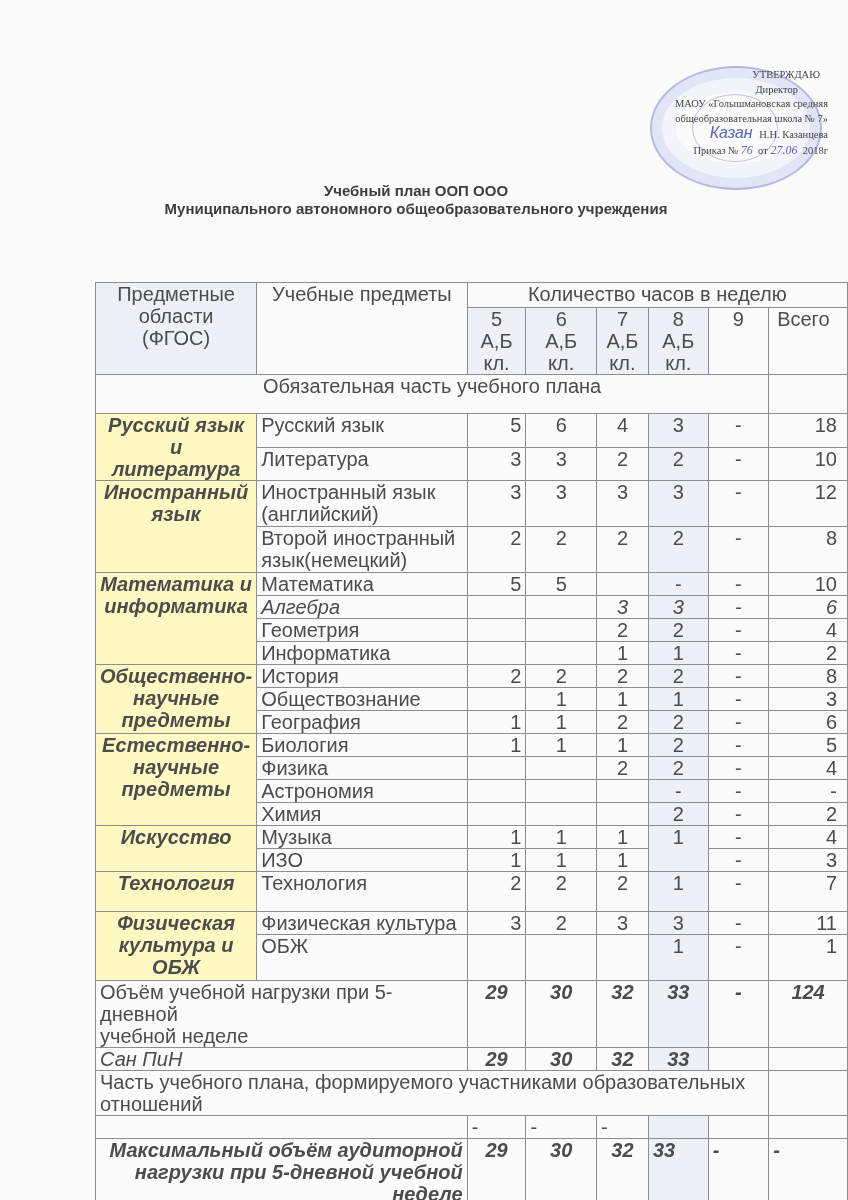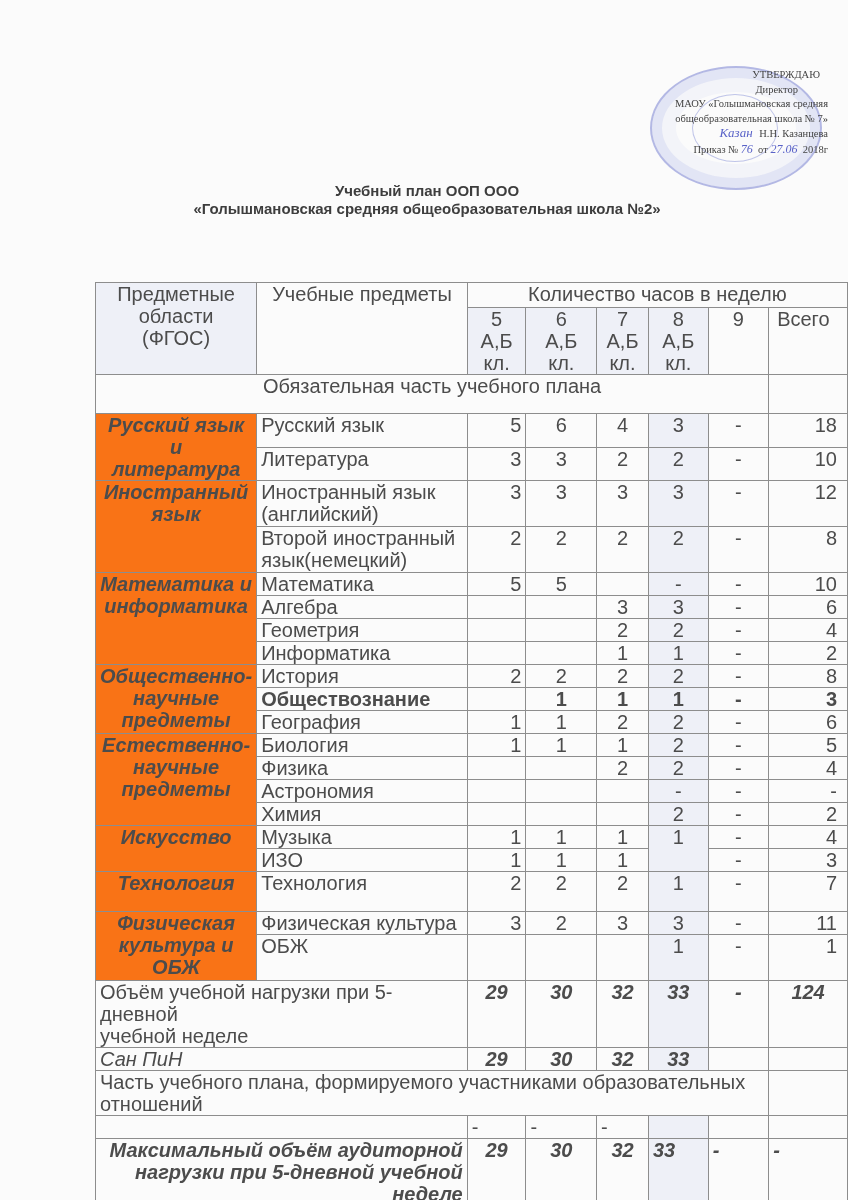--- a/index.html
+++ b/index.html
@@ -26,44 +26,44 @@
   .approve {
     position: absolute; right: 10px; top: 0; width: 210px;
     font-family: "Liberation Serif", serif; font-size: 10.5px; line-height: 14.5px;
     color: #444; text-align: right;
   }
   .approve div { white-space: nowrap; }
   .approve .c1 { padding-right: 8px; }
   .approve .c2 { padding-right: 30px; }
   .sign {
     display: inline-block; font-style: italic; color: rgba(60,70,190,0.85);
-    font-family: Liberation Serif, serif; font-size: 13px; margin-right: 4px;
+    font-family: Liberation Sans, sans-serif; font-size: 16px; margin-right: 4px;
   }
   .hand { font-style: italic; color: rgba(60,70,190,0.85); font-size: 12px; }
   
   .title {
-    position: absolute; left: 147px; top: 182px; width: 560px;
+    position: absolute; left: 136px; top: 182px; width: 560px;
     text-align: center; font-weight: bold; font-size: 15px; line-height: 17.5px;
     color: #3d3d3d;
   }
   
   table.plan {
     position: absolute; left: 95px; top: 282px;
     border-collapse: collapse; table-layout: fixed;
     font-size: 20px; color: #4c4c4c; padding-left: 48px;
   }
   table.plan td {
     border: 1px solid #8d8d8d; padding: 0 4px; vertical-align: top;
     line-height: 22px; overflow: hidden;
   }
   .shade { background: #eef0f7; }
   .c { text-align: center; }
   .r { text-align: right; }
   .area {
-    font-weight: bold; font-style: italic; text-align: center; background: #f97316;
+    font-weight: bold; font-style: italic; text-align: center; background: #fef9c3;
     line-height: 23px;
   }
   .b { font-weight: bold; font-style: italic; }
   .it { font-style: italic; }
   .hdr { text-align: center; line-height: 22px; }
 </style>
 </head>
 <body>
 
 <div class="stamp">
@@ -84,21 +84,21 @@
       <span class="hand">76</span>
       &nbsp;<span>от</span>
       <span class="hand">27.06</span>
       &nbsp;<span>2018г</span>
     </div>
   </div>
 </div>
 
 <div class="title">
   <div>Учебный план ООП ООО</div>
-  <div>«Голышмановская средняя общеобразовательная школа №2»</div>
+  <div>Муниципального автономного общеобразовательного учреждения</div>
 </div>
 
 <table class="plan">
   <colgroup>
     <col style="width:152px">
       <col style="width:211px">
       <col style="width:59px">
       <col style="width:71px">
     <col style="width:52px">
       <col style="width:60px">
@@ -201,21 +201,21 @@
           <div>информатика</div>
         </td>
         <td>Математика</td>
         <td class="r">5</td>
         <td class="c">5</td>
         <td class="c"></td>
         <td class="shade c">-</td>
         <td class="c">-</td>
         <td class="r" style="padding-right: 10px;">10</td>
       </tr>
-      <tr style="height: 23px;">
+      <tr style="height: 23px; font-style: italic;">
         <td>Алгебра</td>
         <td class="r"></td>
         <td class="c"></td>
         <td class="c">3</td>
         <td class="shade c">3</td>
         <td class="c">-</td>
         <td class="r" style="padding-right: 10px;">6</td>
       </tr>
       <tr style="height: 23px;">
         <td>Геометрия</td>
@@ -242,21 +242,21 @@
           <div>предметы</div>
         </td>
         <td>История</td>
         <td class="r">2</td>
         <td class="c">2</td>
         <td class="c">2</td>
         <td class="shade c">2</td>
         <td class="c">-</td>
         <td class="r" style="padding-right: 10px;">8</td>
       </tr>
-      <tr style="height: 17px; font-weight: bold;">
+      <tr style="height: 17px;">
         <td>Обществознание</td>
         <td class="r"></td>
         <td class="c">1</td>
         <td class="c">1</td>
         <td class="shade c">1</td>
         <td class="c">-</td>
         <td class="r" style="padding-right: 10px;">3</td>
       </tr>
       <tr style="height: 23px;">
         <td>География</td>

